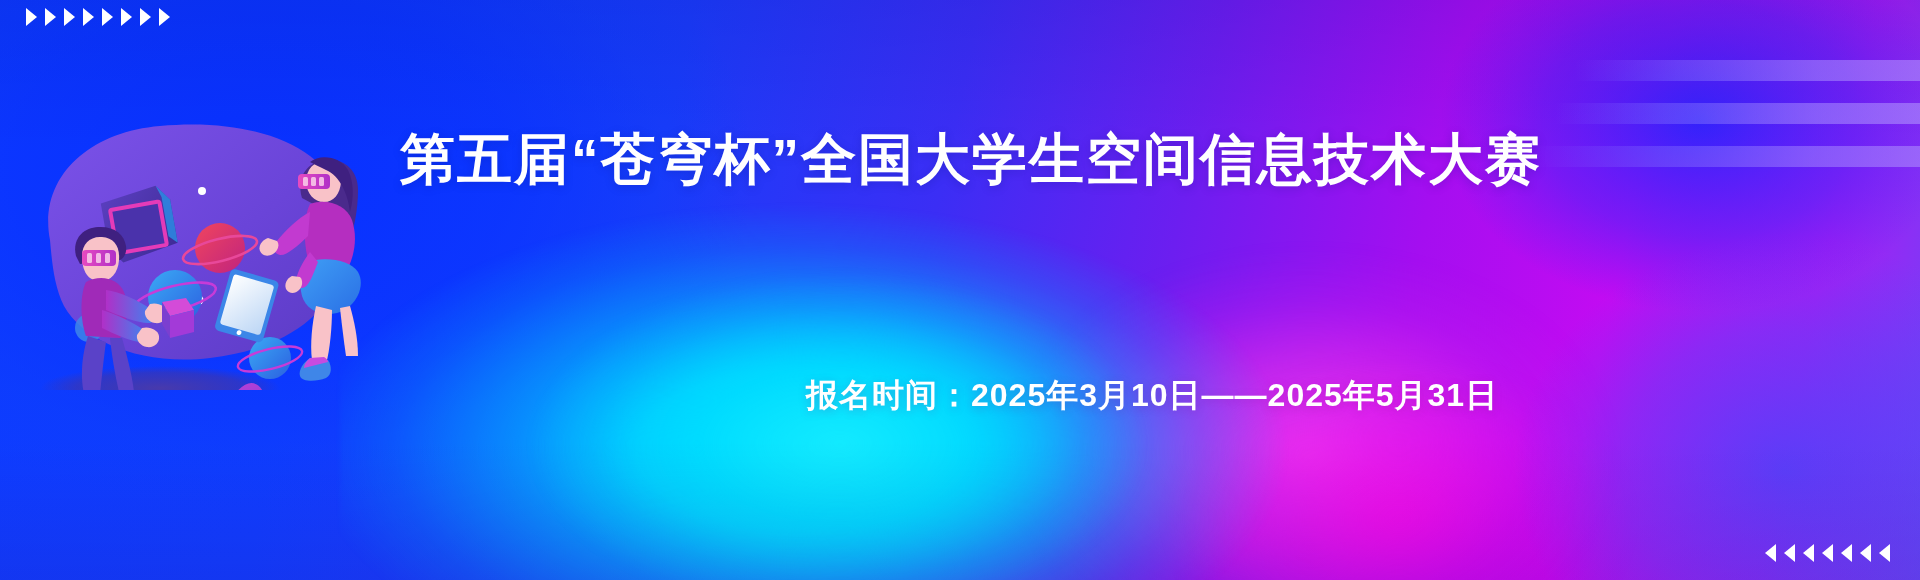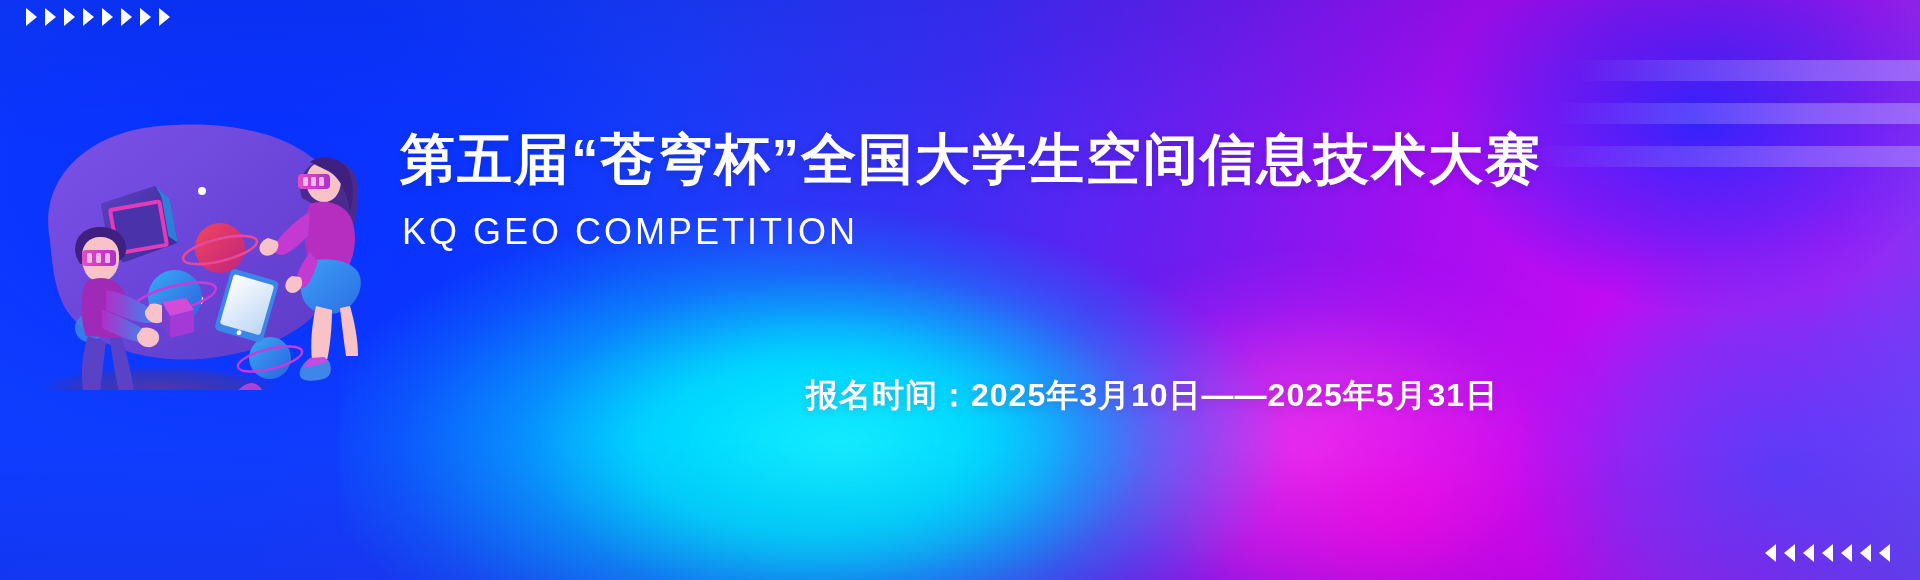--- a/index.html
+++ b/index.html
@@ -410,18 +410,17 @@
         <circle cx="228" cy="336" r="11" fill="#f9b8c8"></circle>
         <path d="M210 344 C202 348 196 358 196 368 L212 364 Z" fill="#c03ad8"></path>
         <path d="M246 344 C254 348 260 358 260 368 L244 364 Z" fill="#e84bc0"></path>
         <path d="M218 374 C220 386 224 396 228 402 C232 396 236 386 238 374 Z" fill="url(#gFlame)"></path>
       </g>
     </svg>
   </div>
 
   <div class="text-block">
     <h1 class="title-cn">第五届“苍穹杯”全国大学生空间信息技术大赛</h1>
-    <div class="title-en">KQ GEO  COMPETITION</div>
   </div>
 
   <div class="date-line">报名时间：2025年3月10日——2025年5月31日</div>
 
 </div>
 
 </body></html>

